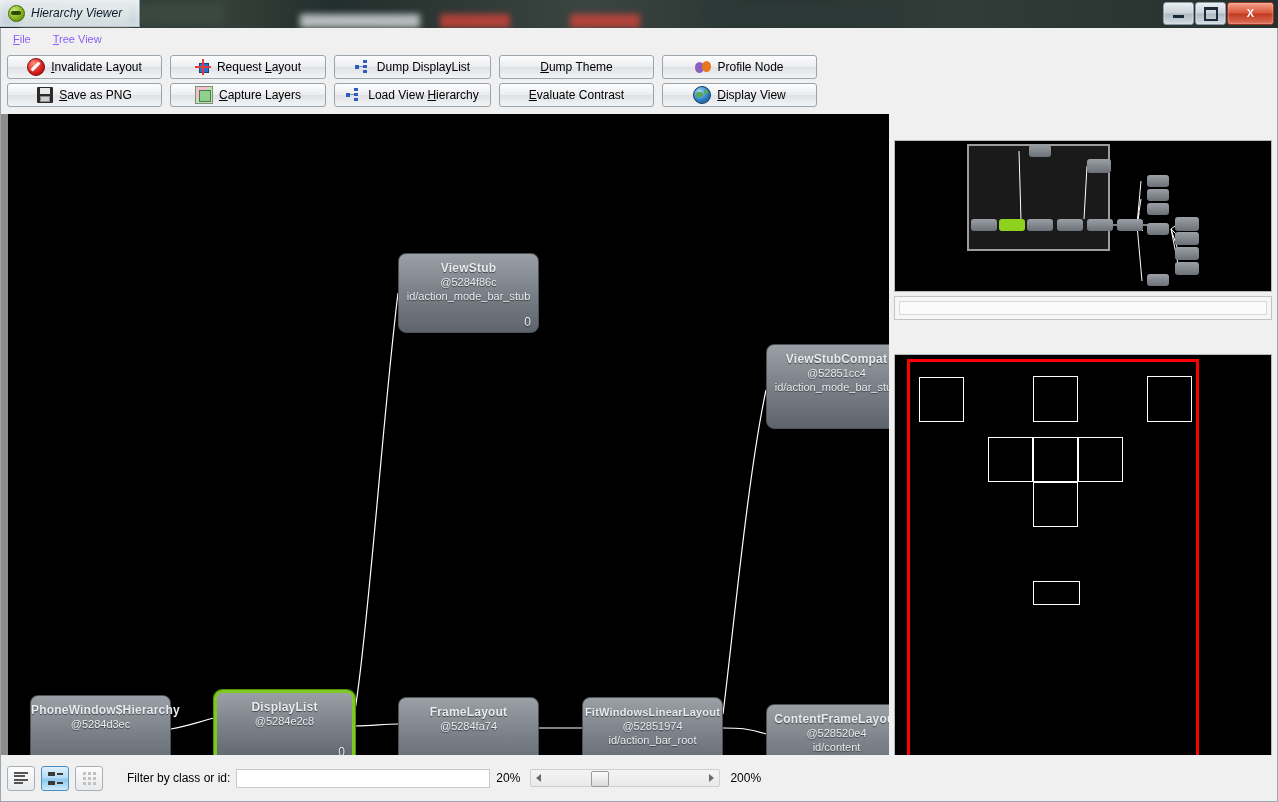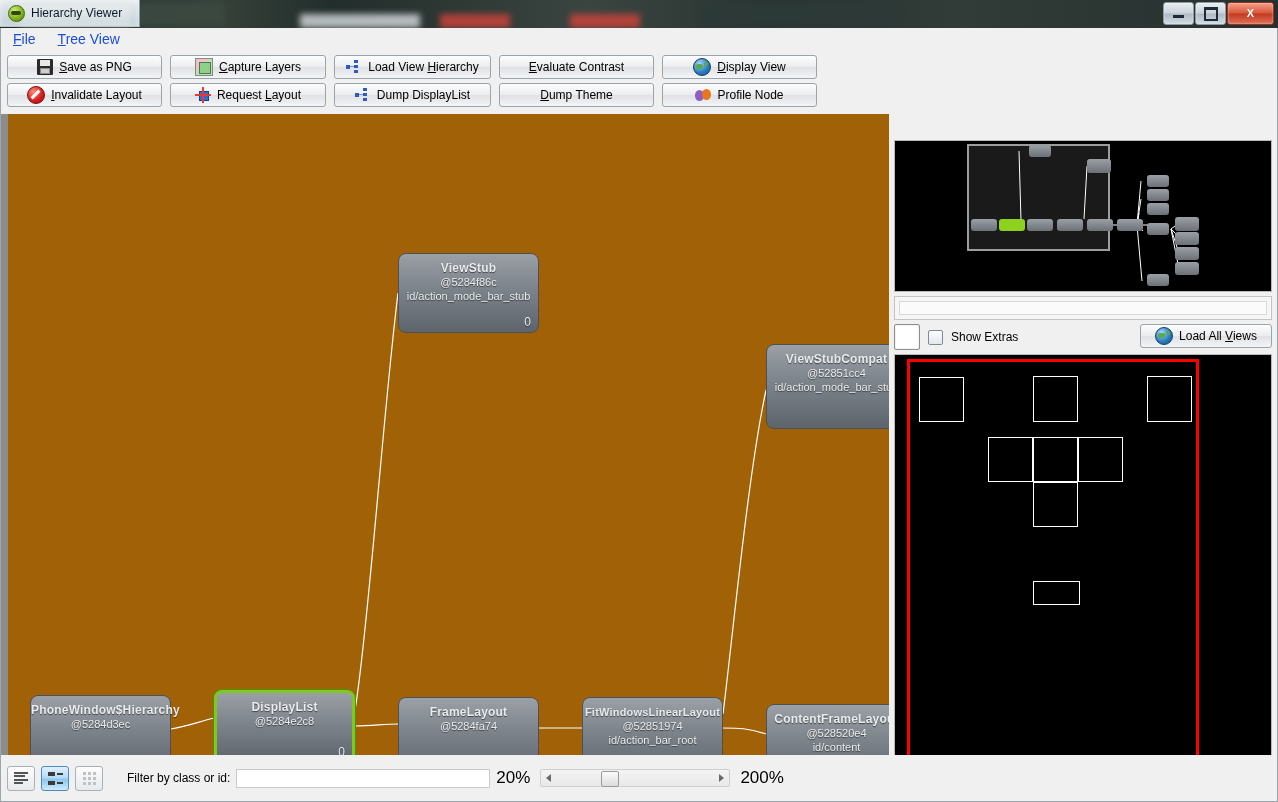--- a/index.html
+++ b/index.html
@@ -26,21 +26,21 @@
   }
   .title-tab{
     position:absolute;left:0;top:0;width:140px;height:27px;
     background:linear-gradient(180deg,rgba(244,248,250,.93),rgba(214,228,238,.88));
     border-right:1px solid rgba(120,140,150,.8);
     border-bottom:1px solid rgba(150,170,180,.6);
     display:flex;align-items:center;gap:6px;padding:0 8px;
     box-sizing:border-box;
     box-shadow:0 0 6px rgba(255,255,255,.5) inset;
   }
-  .title-text{font-size:12px;color:#0b1b2b;white-space:nowrap;}
+  .title-text{font-size:12px;color:#0b1b2b;white-space:nowrap;font-style:italic;}
   .app-icon{
     width:15px;height:15px;border-radius:50%;
     background:radial-gradient(circle at 35% 30%,#cfe87a,#7fae1b 60%,#4c7a0d);
     border:1px solid #3f6a0a;position:relative;flex:none;
   }
   .app-icon:before{
     content:"";position:absolute;left:2px;top:5px;width:10px;height:4px;
     background:#2d4a07;border-radius:2px;
   }
   .winbtns{position:absolute;right:4px;top:2px;display:flex;gap:1px;}
@@ -65,21 +65,21 @@
     border-left:1px solid #9aa7b0;border-right:1px solid #9aa7b0;border-bottom:1px solid #9aa7b0;
     box-sizing:border-box;
   }
 
   
   .menubar{
     position:absolute;left:0;top:0;width:100%;height:22px;
     background:#f0f0f0;display:flex;align-items:center;padding-left:8px;gap:14px;
     box-sizing:border-box;
   }
-  .menu-item{font-size:14px;color:#1d4ed8;padding:2px 4px;cursor:default;}
+  .menu-item{font-size:11px;color:#8b5cf6;padding:2px 4px;cursor:default;}
   .menu-item u{text-decoration:underline;}
 
   
   .toolbar{
     position:absolute;left:0;top:22px;width:100%;height:62px;
     background:#f0f0f0;box-sizing:border-box;padding:5px 4px 0 6px;
   }
   .tb-row{display:flex;gap:8px;margin-bottom:4px;}
   .tb-btn{
     height:24px;border:1px solid #9aa4ad;border-radius:3px;
@@ -119,21 +119,21 @@
     background:
       linear-gradient(90deg,transparent 45%,#e23b3b 45%,#e23b3b 55%,transparent 55%),
       linear-gradient(0deg,transparent 45%,#e23b3b 45%,#e23b3b 55%,transparent 55%);}
   .ic-prof{background:transparent;}
   .ic-prof:before{content:"";position:absolute;left:0px;top:3px;width:9px;height:11px;border-radius:50%;background:#8e5fc0;}
   .ic-prof:after{content:"";position:absolute;right:0px;top:2px;width:9px;height:11px;border-radius:50%;background:#e8761f;}
 
   
   .canvas{
     position:absolute;left:7px;top:86px;width:881px;height:668px;
-    background:#a16207;overflow:hidden;
+    background:#000000;overflow:hidden;
   }
   .canvas-edge-left{position:absolute;left:0;top:86px;width:7px;height:668px;background:#8c8c8c;}
   .node{
     position:absolute;border-radius:8px;box-sizing:border-box;
     background:linear-gradient(180deg,#9aa0a6 0%,#7d838a 45%,#5e646b 100%);
     border:1px solid #4c5157;
     color:#e9ecef;text-align:center;
     padding-top:7px;
     text-shadow:0 1px 1px rgba(0,0,0,.55);
   }
@@ -244,21 +244,21 @@
   .vm-split i.r1{right:0;top:1px;width:6px;height:2px;}
   .vm-split i.r2{right:0;bottom:1px;width:6px;height:2px;}
   .vm-grid{width:13px;height:13px;display:grid;grid-template-columns:repeat(3,1fr);grid-template-rows:repeat(3,1fr);gap:2px;}
   .vm-grid i{display:block;background:#c2c2c2;}
   .filter-lbl{font-size:12px;color:#000;margin-left:18px;white-space:nowrap;}
   .filter-input{
     width:254px;height:19px;background:#fff;border:1px solid #c9c9c9;
     box-sizing:border-box;font-size:12px;padding:0 3px;color:#000;
     font-family:"Liberation Sans",sans-serif;
   }
-  .zoom-min,.zoom-max{font-size:17px;color:#000;}
+  .zoom-min,.zoom-max{font-size:12px;color:#000;}
   .slider{
     position:relative;width:190px;height:18px;margin:0 4px;
     background:linear-gradient(180deg,#f4f4f4,#e9e9e9);
     border:1px solid #cfcfcf;box-sizing:border-box;border-radius:2px;
   }
   .slider .arrow{position:absolute;top:4px;width:0;height:0;border-top:4px solid transparent;border-bottom:4px solid transparent;}
   .slider .arrow.l{left:5px;border-right:5px solid #6a6a6a;}
   .slider .arrow.r{right:5px;border-left:5px solid #6a6a6a;}
   .slider .thumb{
     position:absolute;top:1px;width:16px;height:14px;border:1px solid #9a9a9a;border-radius:2px;
@@ -297,20 +297,47 @@
   </div>
 
   <div class="client">
 
     <div class="menubar">
       <div class="menu-item"><u>F</u><span>ile</span></div>
       <div class="menu-item"><u>T</u><span>ree View</span></div>
     </div>
 
     <div class="toolbar">
+      <div class="tb-row">
+        <div class="tb-btn w1">
+          <span class="ic ic-ban"></span>
+          <span class="tb-lbl"><u>I</u>nvalidate Layout</span>
+        </div>
+        <div class="tb-btn w2">
+          <span class="ic ic-req"></span>
+          <span class="tb-lbl">Request <u>L</u>ayout</span>
+        </div>
+        <div class="tb-btn w3">
+          <span class="ic ic-tree">
+              <i class="a"></i>
+              <i class="e"></i>
+              <i class="b"></i>
+              <i class="c"></i>
+              <i class="d"></i>
+            </span>
+          <span class="tb-lbl">Dump DisplayList</span>
+        </div>
+        <div class="tb-btn w4">
+          <span class="tb-lbl"><u>D</u>ump Theme</span>
+        </div>
+        <div class="tb-btn w5">
+          <span class="ic ic-prof"></span>
+          <span class="tb-lbl">Profile Node</span>
+        </div>
+      </div>
       <div class="tb-row">
         <div class="tb-btn w1">
           <span class="ic ic-save"></span>
           <span class="tb-lbl"><u>S</u>ave as PNG</span>
         </div>
         <div class="tb-btn w2">
           <span class="ic ic-layers"></span>
           <span class="tb-lbl"><u>C</u>apture Layers</span>
         </div>
         <div class="tb-btn w3">
@@ -322,47 +349,20 @@
               <i class="d"></i>
             </span>
           <span class="tb-lbl">Load View <u>H</u>ierarchy</span>
         </div>
         <div class="tb-btn w4">
           <span class="tb-lbl"><u>E</u>valuate Contrast</span>
         </div>
         <div class="tb-btn w5">
           <span class="ic ic-globe"></span>
           <span class="tb-lbl"><u>D</u>isplay View</span>
-        </div>
-      </div>
-      <div class="tb-row">
-        <div class="tb-btn w1">
-          <span class="ic ic-ban"></span>
-          <span class="tb-lbl"><u>I</u>nvalidate Layout</span>
-        </div>
-        <div class="tb-btn w2">
-          <span class="ic ic-req"></span>
-          <span class="tb-lbl">Request <u>L</u>ayout</span>
-        </div>
-        <div class="tb-btn w3">
-          <span class="ic ic-tree">
-              <i class="a"></i>
-              <i class="e"></i>
-              <i class="b"></i>
-              <i class="c"></i>
-              <i class="d"></i>
-            </span>
-          <span class="tb-lbl">Dump DisplayList</span>
-        </div>
-        <div class="tb-btn w4">
-          <span class="tb-lbl"><u>D</u>ump Theme</span>
-        </div>
-        <div class="tb-btn w5">
-          <span class="ic ic-prof"></span>
-          <span class="tb-lbl">Profile Node</span>
         </div>
       </div>
     </div>
 
     <div class="canvas-edge-left"></div>
 
     <div class="canvas">
       <svg class="edges" viewBox="0 0 881 668">
         <g stroke="#ffffff" stroke-width="1.2" fill="none">
           <path d="M163,615 C 180,612 190,608 206,604"></path>
@@ -457,29 +457,20 @@
       <div class="mm-node" style="left:280px;top:76px;width:24px;height:14px;"></div>
       <div class="mm-node" style="left:280px;top:91px;width:24px;height:13px;"></div>
       <div class="mm-node" style="left:280px;top:106px;width:24px;height:13px;"></div>
       <div class="mm-node" style="left:280px;top:121px;width:24px;height:13px;"></div>
     </div>
 
     <div class="tree-strip">
       <div class="tree-strip-inner"></div>
     </div>
 
-    <div class="extras-row">
-      <div class="swatch"></div>
-      <div class="chk"></div>
-      <div class="extras-lbl">Show Extras</div>
-      <div class="load-all">
-        <span class="ic ic-globe"></span>
-        <span>Load All <u>V</u>iews</span>
-      </div>
-    </div>
 
     <div class="layoutview">
       <div class="lv-sel" style="left:12px;top:4px;width:292px;height:420px;"></div>
       <div class="lv-box" style="left:24px;top:22px;width:45px;height:45px;"></div>
       <div class="lv-box" style="left:138px;top:21px;width:45px;height:46px;"></div>
       <div class="lv-box" style="left:252px;top:21px;width:45px;height:46px;"></div>
       <div class="lv-box" style="left:93px;top:82px;width:45px;height:45px;"></div>
       <div class="lv-box" style="left:138px;top:82px;width:45px;height:45px;"></div>
       <div class="lv-box" style="left:183px;top:82px;width:45px;height:45px;"></div>
       <div class="lv-box" style="left:138px;top:127px;width:45px;height:45px;"></div>

